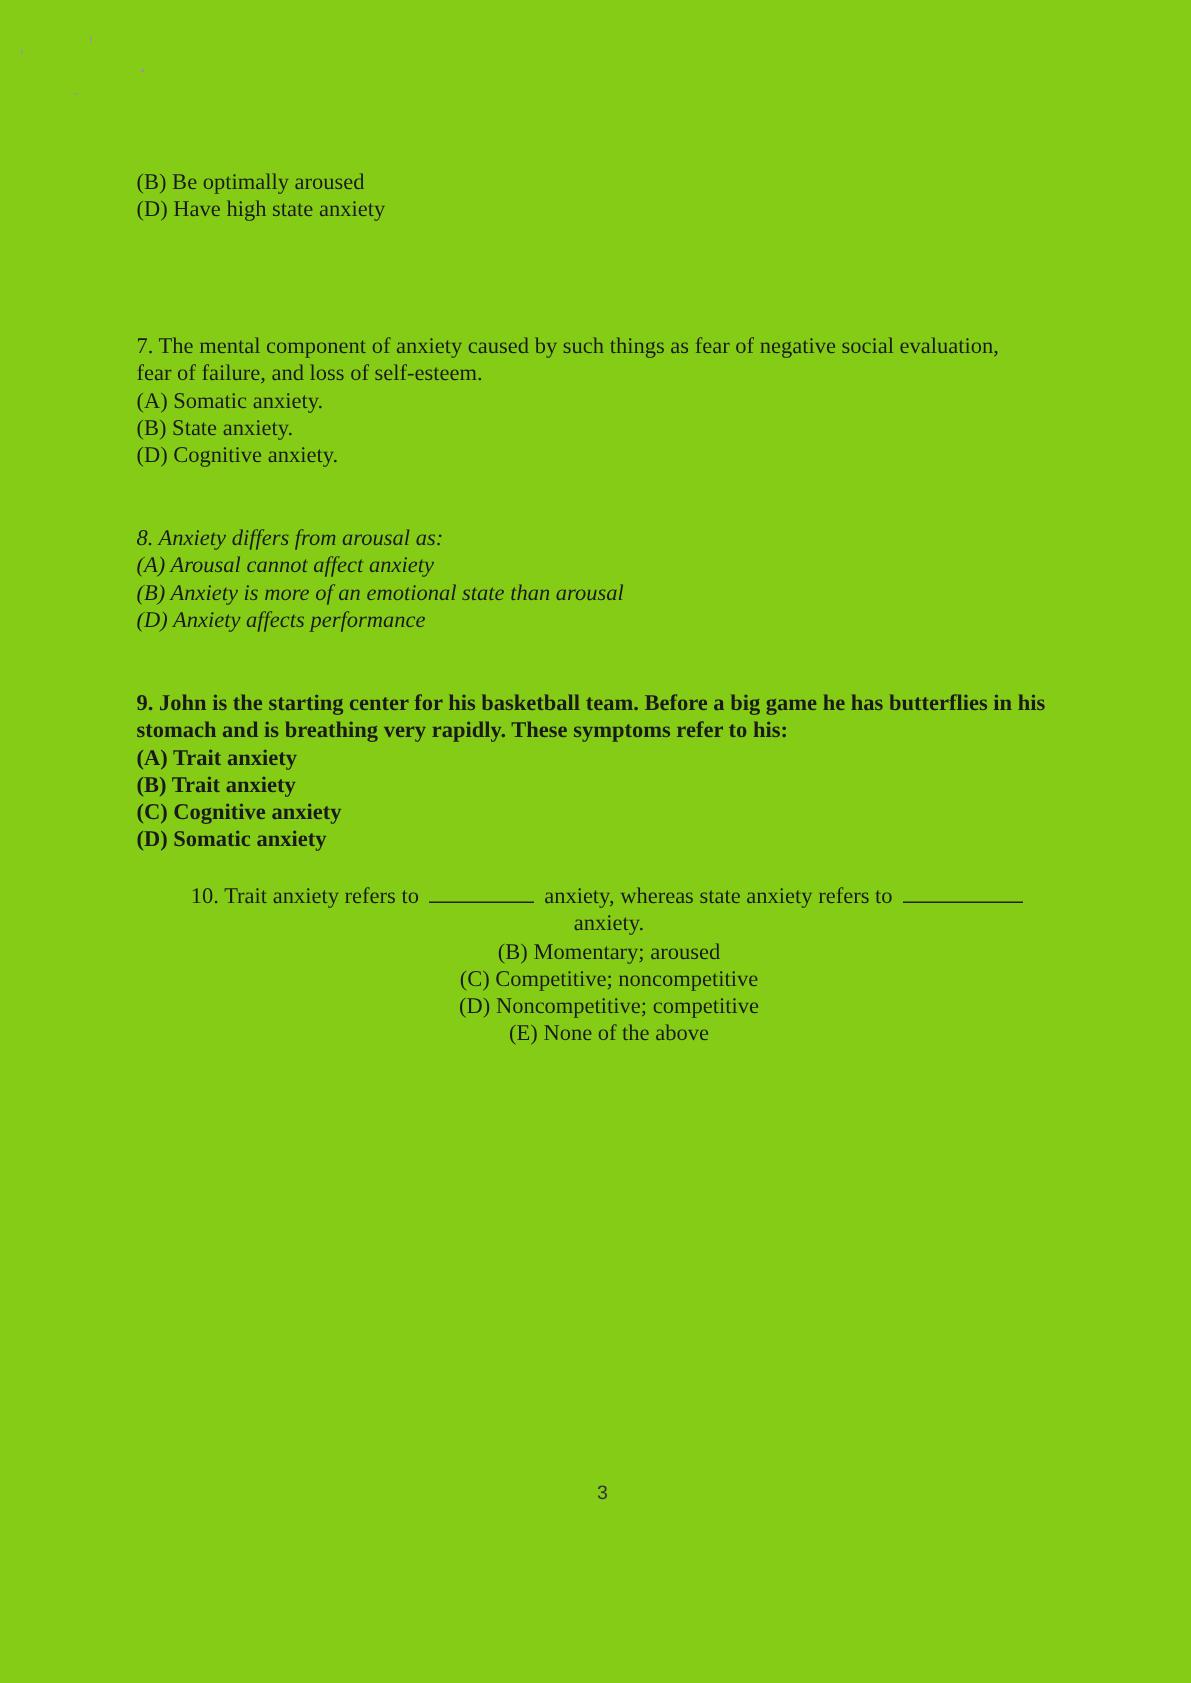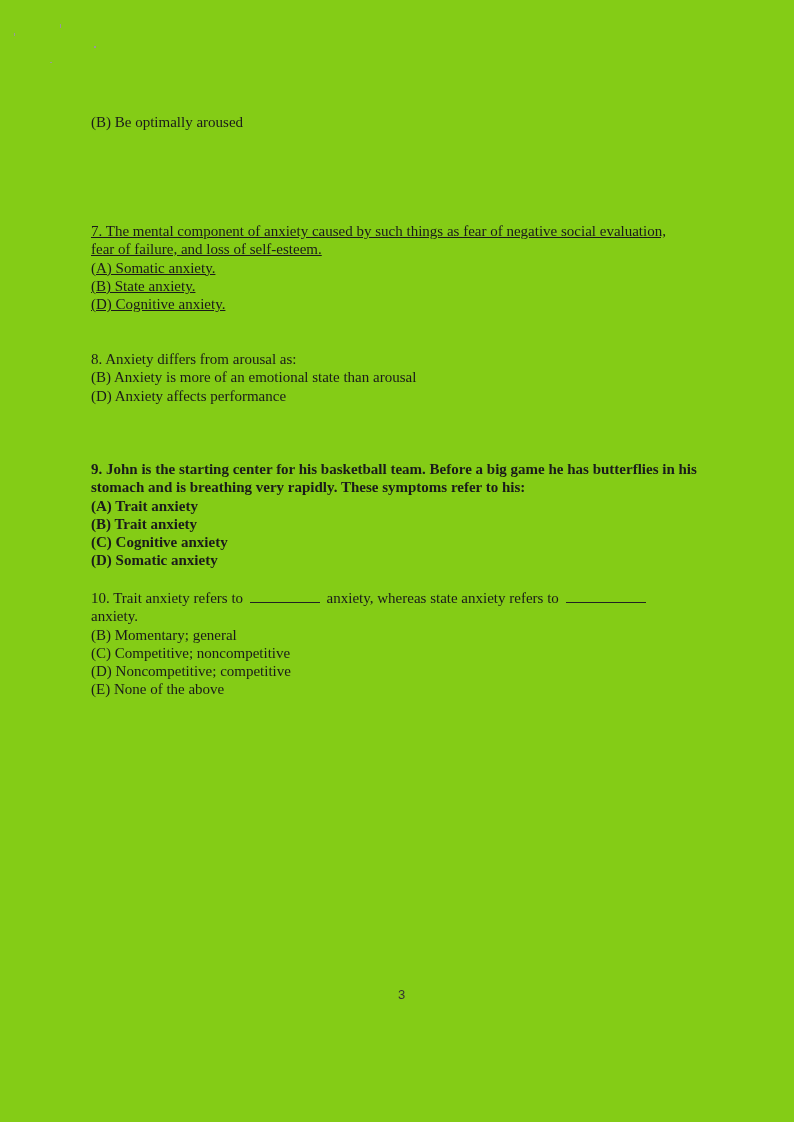--- a/index.html
+++ b/index.html
@@ -24,53 +24,55 @@
 
 <div class="page">
 
   <div class="speck" style="left:14px;top:33px;width:1px;height:3px;"></div>
   <div class="speck" style="left:60px;top:24px;width:1px;height:4px;"></div>
   <div class="speck" style="left:94px;top:46px;width:2px;height:2px;"></div>
   <div class="speck" style="left:50px;top:62px;width:2px;height:1px;"></div>
 
   <div class="block" style="top:113px;">
     <div class="line">(B) Be optimally aroused</div>
+    <div class="line">(D) Have high state anxiety</div>
   </div>
 
-  <div class="block" style="top:222px;text-decoration:underline;">
+  <div class="block" style="top:222px;">
     <div class="line">7. The mental component of anxiety caused by such things as fear of negative social evaluation,</div>
     <div class="line">fear of failure, and loss of self-esteem.</div>
     <div class="line">(A) Somatic anxiety.</div>
     <div class="line">(B) State anxiety.</div>
     <div class="line">(D) Cognitive anxiety.</div>
   </div>
 
-  <div class="block" style="top:350px;">
+  <div class="block" style="top:350px;font-style:italic;">
     <div class="line">8. Anxiety differs from arousal as:</div>
+    <div class="line">(A) Arousal cannot affect anxiety</div>
     <div class="line">(B) Anxiety is more of an emotional state than arousal</div>
     <div class="line">(D) Anxiety affects performance</div>
   </div>
 
   <div class="block" style="top:460px;font-weight:bold;">
     <div class="line">9. John is the starting center for his basketball team. Before a big game he has butterflies in his</div>
     <div class="line">stomach and is breathing very rapidly. These symptoms refer to his:</div>
     <div class="line">(A) Trait anxiety</div>
     <div class="line">(B) Trait anxiety</div>
     <div class="line">(C) Cognitive anxiety</div>
     <div class="line">(D) Somatic anxiety</div>
   </div>
 
-  <div class="block" style="top:589px;">
+  <div class="block" style="top:589px;text-align:center;">
     <div class="line">
       <span>10. Trait anxiety refers to</span>
       <span class="blank" style="width:70px;"></span>
       <span>anxiety, whereas state anxiety refers to</span>
       <span class="blank" style="width:80px;"></span>
     </div>
     <div class="line">anxiety.</div>
-    <div class="line">(B) Momentary; general</div>
+    <div class="line">(B) Momentary; aroused</div>
     <div class="line">(C) Competitive; noncompetitive</div>
     <div class="line">(D) Noncompetitive; competitive</div>
     <div class="line">(E) None of the above</div>
   </div>
 
   <div class="page-number">3</div>
 </div>
 
 </body></html>

